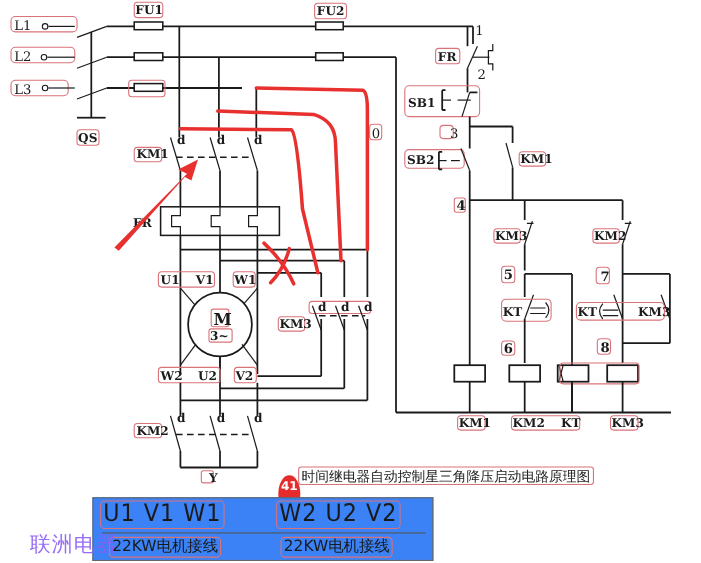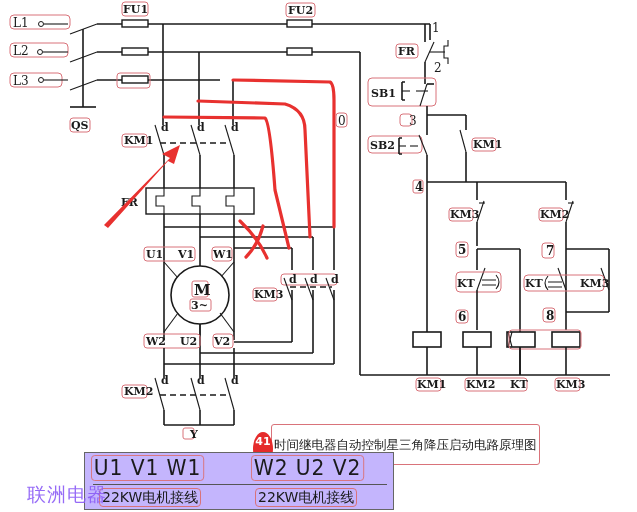--- a/index.html
+++ b/index.html
@@ -7,22 +7,22 @@
     svg { position: absolute; left: 0; top: 0; }
     .w { stroke: #1a1a1a; stroke-width: 1.6; fill: none; }
     .wt { stroke: #1a1a1a; stroke-width: 1.1; fill: none; }
     .dash { stroke: #1a1a1a; stroke-width: 1.3; fill: none; stroke-dasharray: 6 4; }
     .red { stroke: #e8312f; stroke-width: 3.2; fill: none; stroke-linecap: round; stroke-linejoin: round; }
     .lbl { font-family: "DejaVu Serif", serif; font-size: 11px; fill: #1a1a1a; font-weight: bold; }
     .num { font-family: "DejaVu Serif", serif; font-size: 12px; fill: #1a1a1a; }
     .box { fill: none; stroke: #d9737a; stroke-width: 1; }
     .fuse { fill: #fff; stroke: #1a1a1a; stroke-width: 1.4; }
     .coil { fill: #fff; stroke: #1a1a1a; stroke-width: 1.6; }
-    #title { position: absolute; left: 271px; top: 424px; font-family: "DejaVu Sans", sans-serif; font-size: 12.5px; color: #222; border: 1px solid #d9737a; border-radius: 3px; padding: 12px 2px; line-height: 15px; white-space: nowrap; }
-    #terminal-panel { position: absolute; left: 84px; top: 452px; width: 308px; height: 56px; border: 1.5px solid #666; background: #c4b5fd; }
+    #title { position: absolute; left: 271px; top: 424px; font-family: "DejaVu Sans", sans-serif; font-size: 12.5px; color: #222; border: 1px solid #d9737a; border-radius: 3px; padding: 0 2px; line-height: 15px; white-space: nowrap; }
+    #terminal-panel { position: absolute; left: 84px; top: 452px; width: 308px; height: 56px; border: 1.5px solid #666; background: #3b82f6; }
     .term-row { position: absolute; font-family: "DejaVu Sans", sans-serif; font-size: 22px; color: #1a1a1a; letter-spacing: 1px; border: 1px solid #d9737a; border-radius: 4px; padding: 0 2px; line-height: 24px; white-space: nowrap; transform: scaleX(0.92); transform-origin: left; }
     .term-cap { position: absolute; font-family: "DejaVu Sans", sans-serif; font-size: 14px; color: #1a1a1a; border: 1px solid #d9737a; border-radius: 4px; padding: 0 2px; line-height: 17px; white-space: nowrap; }
     #panel-divider { position: absolute; left: 8px; right: 6px; top: 31px; height: 1px; background: #555; }
     #watermark { position: absolute; left: 27px; top: 482px; font-family: "DejaVu Sans", sans-serif; font-size: 19px; color: #8b5cf6; letter-spacing: 1px; opacity: 0.9; white-space: nowrap; }
     #badge { position: absolute; left: 253px; top: 432px; width: 20px; height: 34px; border-radius: 50%; background: #e52b2b; color: #fff; font-family: "DejaVu Sans", sans-serif; font-size: 11px; font-weight: bold; text-align: center; line-height: 20px; }
     #badge-tip { position: absolute; left: 259px; top: 449px; width: 0; height: 0; border-left: 4px solid transparent; border-right: 4px solid transparent; border-top: 5px solid #e52b2b; }
   </style>
 </head>
 <body>
 

